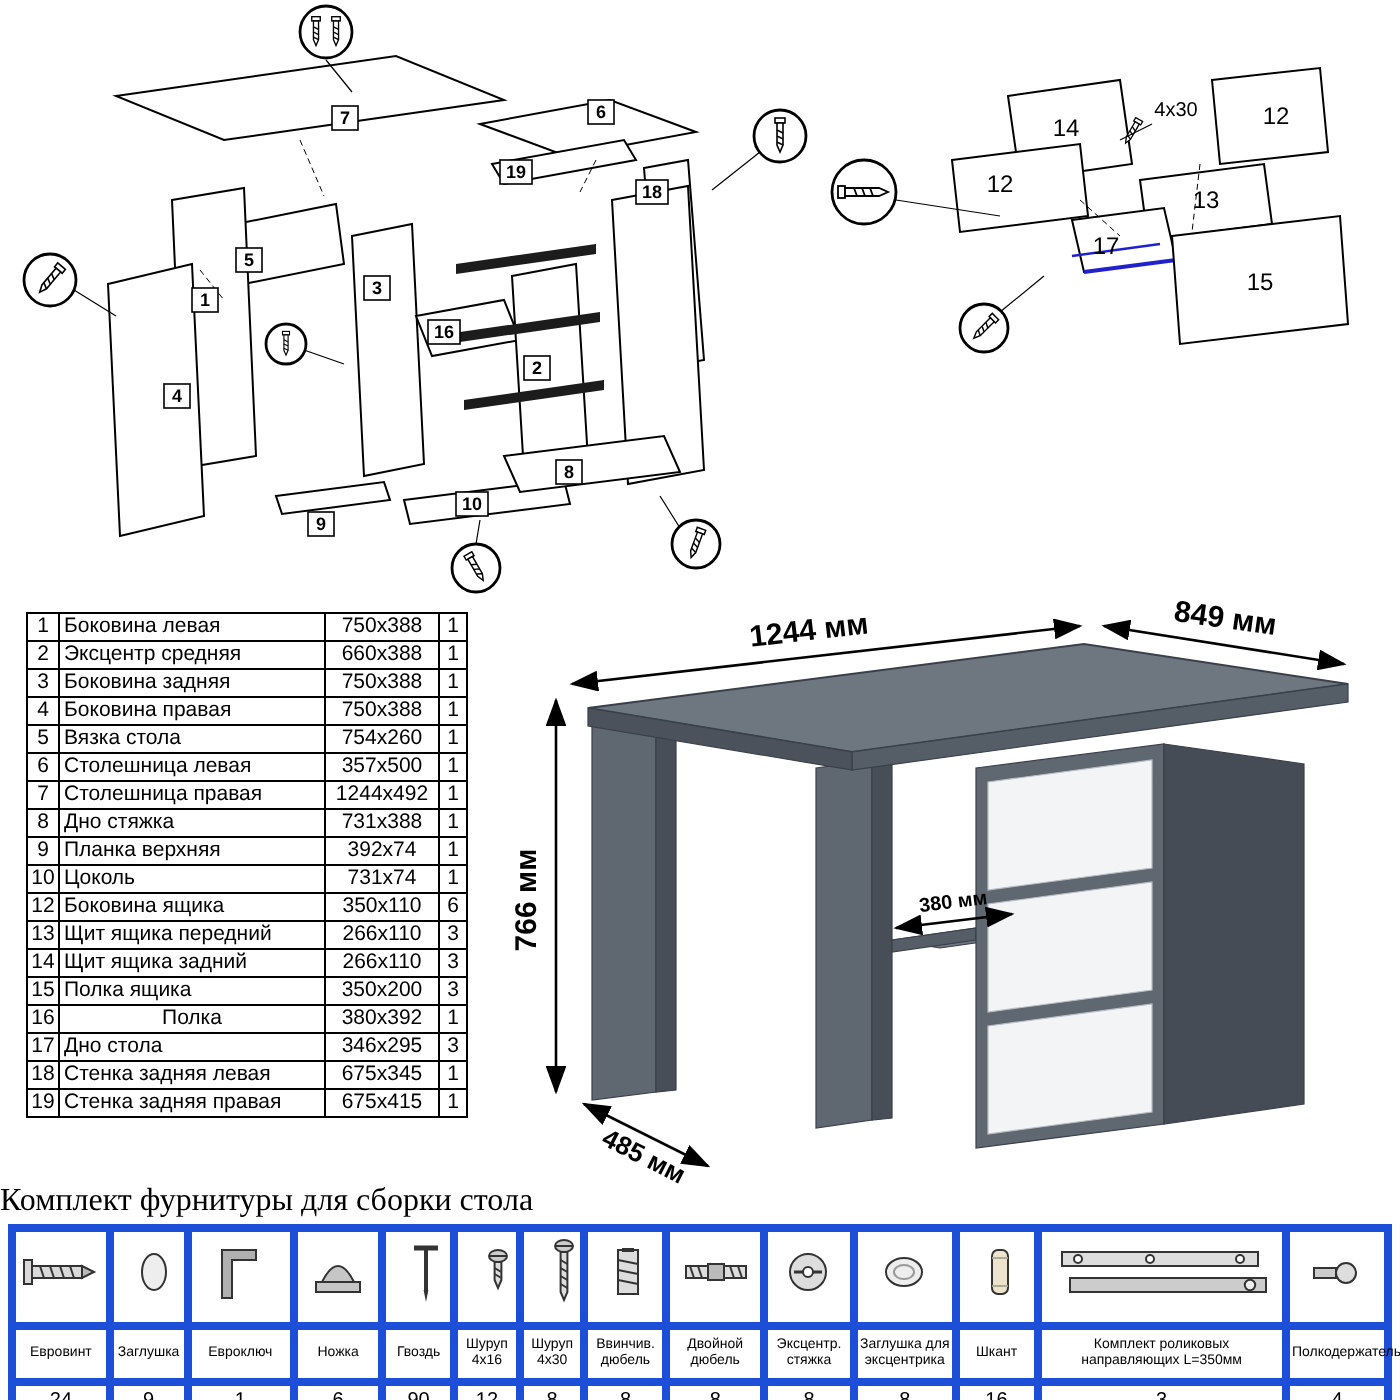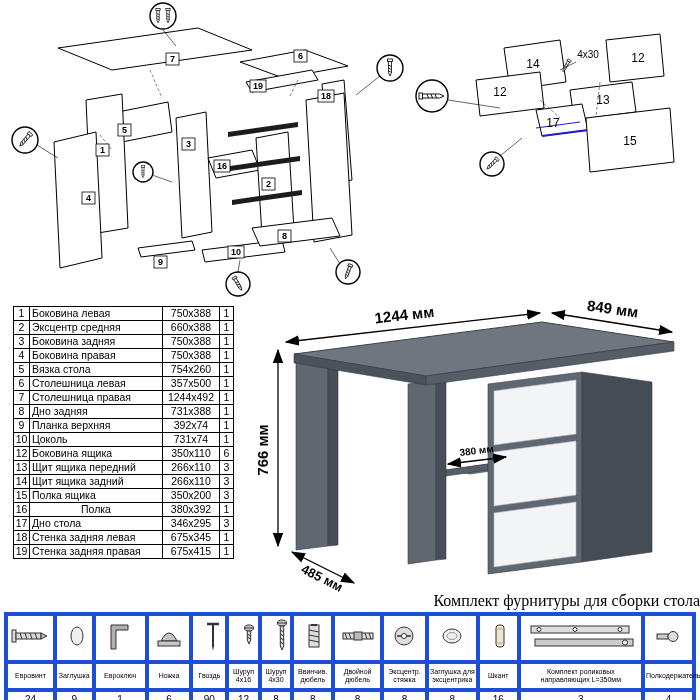--- a/index.html
+++ b/index.html
@@ -12,21 +12,21 @@
                font-size:10.5px;table-layout:fixed;}
   #parts-table td{border:1px solid #000;height:13px;line-height:13px;padding:0 2px;
                   white-space:nowrap;overflow:hidden;}
   #parts-table td.c{text-align:center;padding:0;}
   #parts-table td.name{width:128px;}
   #parts-table td.num{width:15px;}
   #parts-table td.size{width:56px;}
   #parts-table td.qty{width:13px;}
 
   
-  #hw-title{position:absolute;left:0;top:592px;width:700px;text-align:right;
+  #hw-title{position:absolute;left:0;top:592px;width:700px;text-align:left;
             font-family:"Liberation Serif",serif;font-size:16px;}
   #hw-table{position:absolute;left:4px;top:612px;width:692px;border-collapse:collapse;
             table-layout:fixed;}
   #hw-table td{border:4px solid #1d4ed8;text-align:center;vertical-align:middle;padding:0;}
   #hw-table tr.icon-row td{height:44px;}
   #hw-table tr.name-row td{height:24px;font-size:7px;line-height:1.15;padding:0 1px;vertical-align:middle;}
   #hw-table tr.qty-row td{height:15px;font-size:10px;}
 
   
   .panel{fill:#fff;stroke:#000;stroke-width:1;}
@@ -249,21 +249,21 @@
           <td class="c qty">1</td>
         </tr>
       <tr>
           <td class="c num">7</td>
           <td class="name">Столешница правая</td>
           <td class="c size">1244x492</td>
           <td class="c qty">1</td>
         </tr>
       <tr>
           <td class="c num">8</td>
-          <td class="name">Дно задняя</td>
+          <td class="name">Дно стяжка</td>
           <td class="c size">731x388</td>
           <td class="c qty">1</td>
         </tr>
       <tr>
           <td class="c num">9</td>
           <td class="name">Планка верхняя</td>
           <td class="c size">392x74</td>
           <td class="c qty">1</td>
         </tr>
       <tr>

